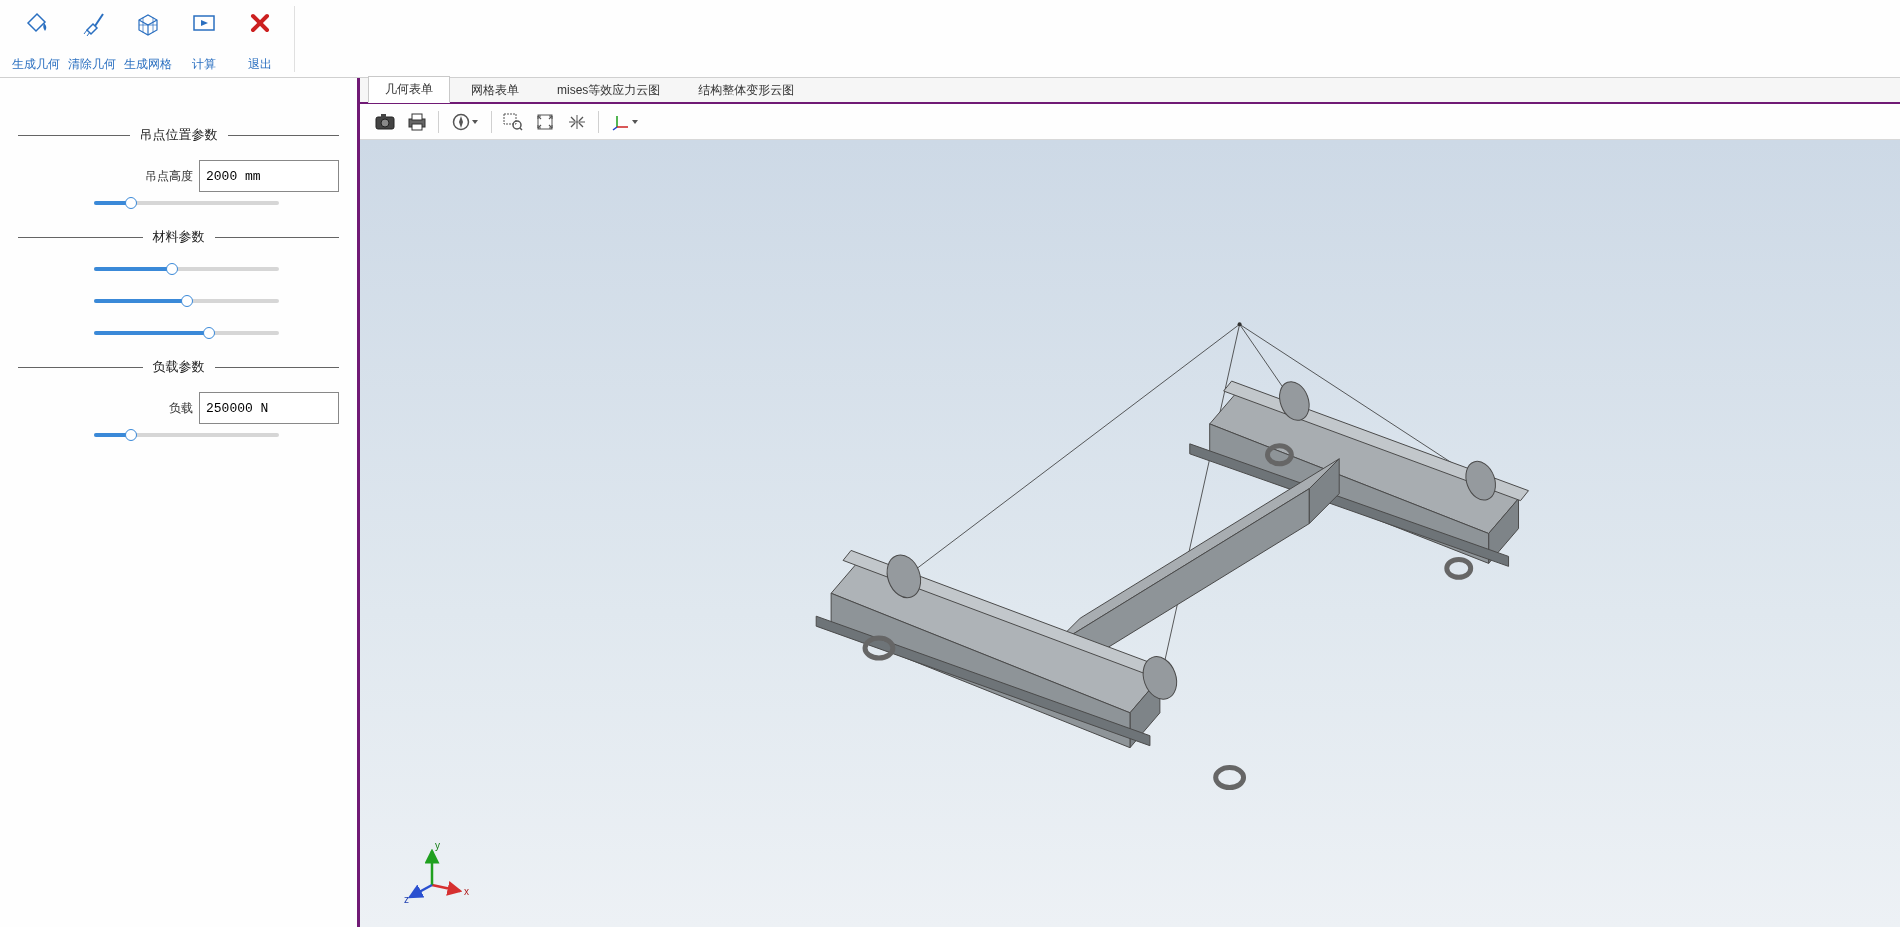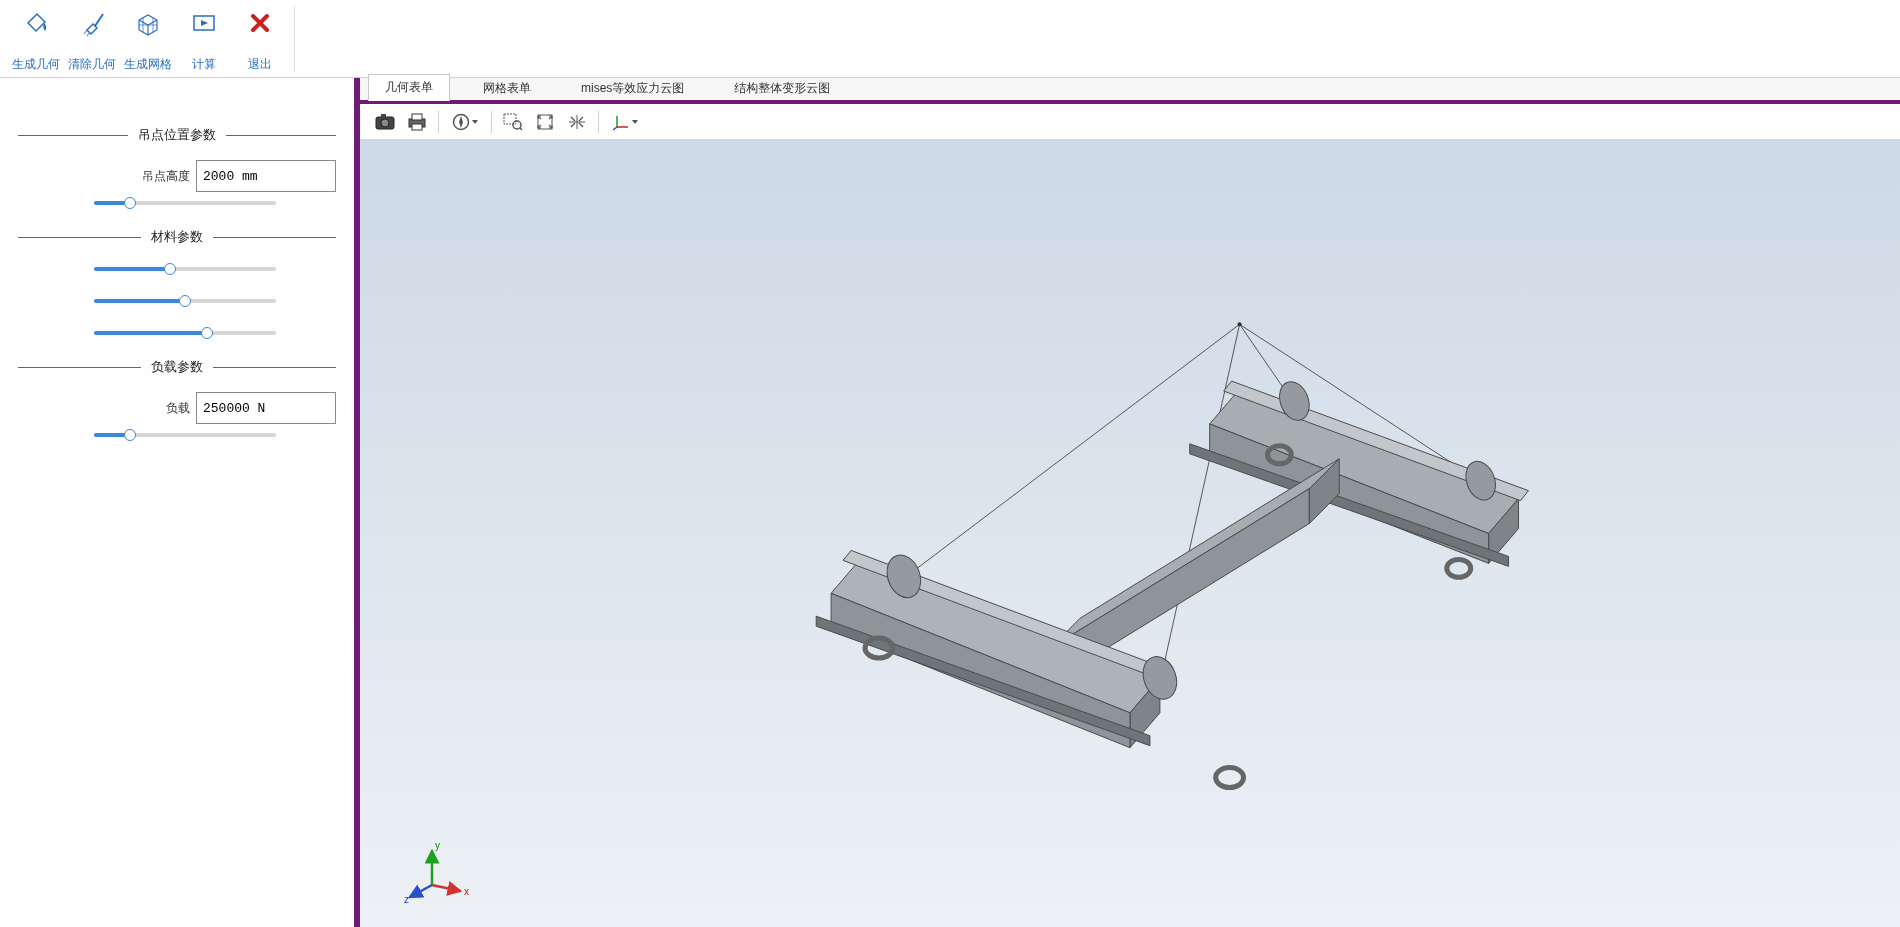--- a/index.html
+++ b/index.html
@@ -50,21 +50,21 @@
 }
 
 
 .layout {
   display: flex;
   height: calc(927px - 78px);
 }
 .sidebar {
   width: 360px;
   background: #fefefe;
-  border-right: 6px solid #701a75;
+  border-right: 3px solid #701a75;
   padding: 30px 18px 10px 18px;
 }
 .section-divider {
   display: flex;
   align-items: center;
   margin: 18px 0 16px 0;
 }
 .section-divider .line { flex: 1; height: 1px; background: #646464; }
 .section-divider .title { padding: 0 10px; font-size: 13px; color: #222; }
 
@@ -129,23 +129,23 @@
   flex: 1;
   display: flex;
   flex-direction: column;
   background: #f6f6f6;
 }
 .tabs {
   height: 26px;
   display: flex;
   align-items: flex-end;
   padding-left: 8px;
-  gap: 16px;
+  gap: 4px;
   background: #f6f6f6;
-  border-bottom: 4px solid #701a75;
+  border-bottom: 2px solid #701a75;
 }
 .tab {
   padding: 4px 16px;
   font-size: 12px;
   border: 1px solid transparent;
   border-bottom: none;
   cursor: pointer;
   position: relative;
   top: 1px;
   color: #333;

